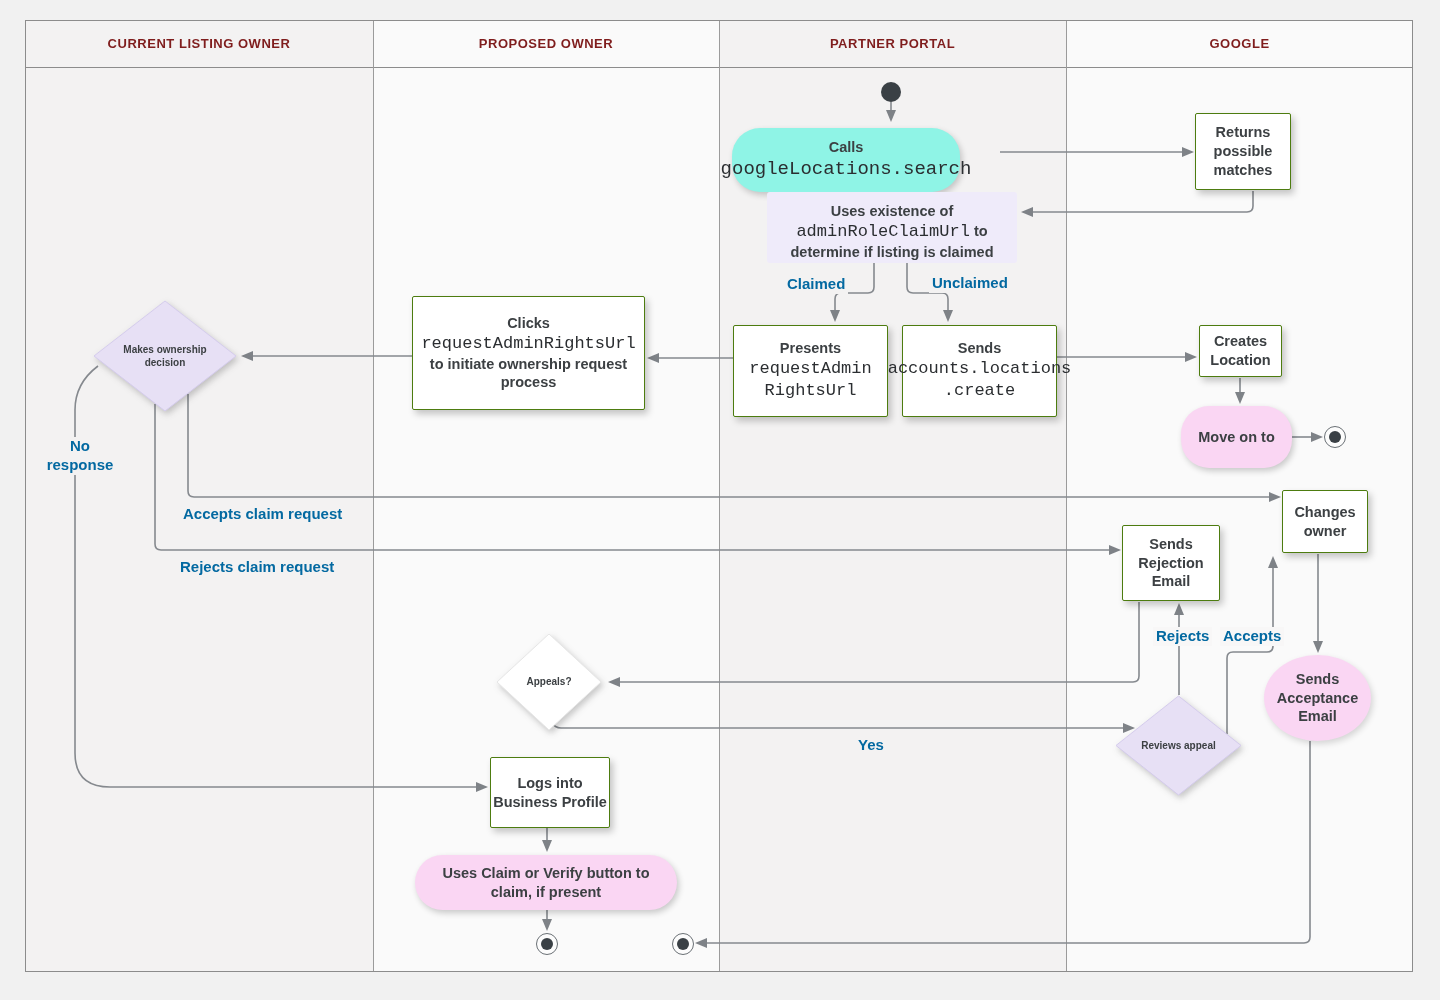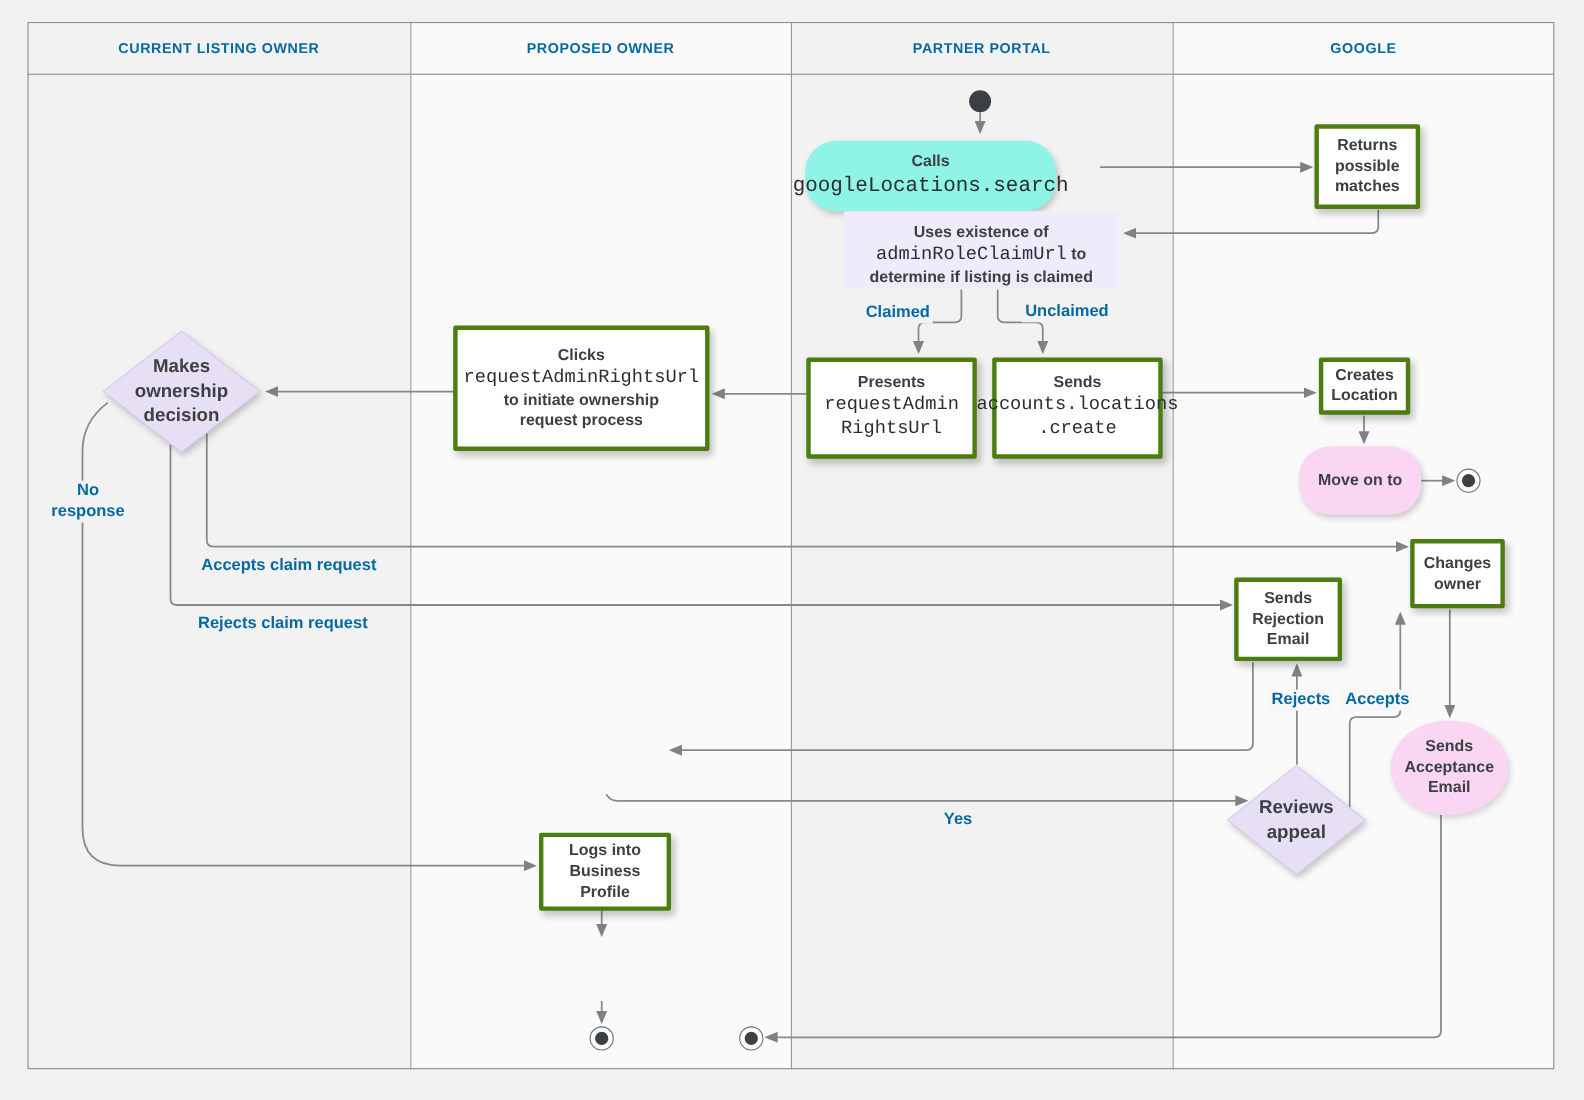--- a/index.html
+++ b/index.html
@@ -5,39 +5,39 @@
   html,body{margin:0;padding:0;background:#F1F1F1;}
   .page{position:relative;width:1440px;height:1000px;overflow:hidden;
         font-family:"Liberation Sans",sans-serif;color:#3C4043;}
   .frame{position:absolute;left:25px;top:20px;width:1388px;height:952px;
          border:1px solid #8C8C8C;box-sizing:border-box;background:#F3F2F2;}
   .lane{position:absolute;top:20px;height:952px;}
   .lane.alt{background:#FAFAFA;}
   .lane.base{background:#F3F2F2;}
   .vdiv{position:absolute;top:20px;height:952px;width:1px;background:#9B9B9B;}
   .hcell{position:absolute;top:20px;height:47px;display:flex;align-items:center;justify-content:center;
-         font-size:13px;font-weight:bold;letter-spacing:.04em;color:#0369a1;box-sizing:border-box;}
+         font-size:13px;font-weight:bold;letter-spacing:.04em;color:#7f1d1d;box-sizing:border-box;}
   .hline{position:absolute;left:25px;top:67px;width:1388px;height:1px;background:#8C8C8C;}
   svg.edges{position:absolute;left:0;top:0;width:1440px;height:1000px;pointer-events:none;}
   .node{position:absolute;box-sizing:border-box;display:flex;flex-direction:column;
         align-items:center;justify-content:center;text-align:center;
         font-size:14.5px;font-weight:bold;line-height:1.3;}
-  .box{background:#FFFFFF;border:4px solid #4d7c0f;border-radius:2px;
+  .box{background:#FFFFFF;border:1px solid #4d7c0f;border-radius:2px;
        box-shadow:3px 4px 7px rgba(0,0,0,0.22);}
   .pill{border-radius:28px;box-shadow:2px 3px 6px rgba(0,0,0,0.2);}
   .teal{background:#8FF4E6;}
   .pinkbg{background:#FAD6F3;}
   .lav{background:#EFEBFA;border-radius:3px;}
   .ellipse{background:#FAD6F3;border-radius:50%;box-shadow:2px 3px 6px rgba(0,0,0,0.15);}
   .code{font-family:"Liberation Mono",monospace;font-weight:400;font-size:17px;color:#2B2E31;}
   .blk{display:block;}
   .diamond{position:absolute;}
   .diamond svg{position:absolute;left:0;top:0;filter:drop-shadow(2px 3px 3px rgba(40,40,40,0.25));}
   .dtext{position:absolute;inset:0;display:flex;align-items:center;justify-content:center;
-         text-align:center;font-size:17px;font-weight:bold;line-height:1.35;padding:0 18px;}
+         text-align:center;font-size:10px;font-weight:bold;line-height:1.35;padding:0 18px;}
   .edge-label{position:absolute;font-size:15px;font-weight:bold;color:#0369a1;
               white-space:nowrap;background:#F3F2F2;padding:0 3px;line-height:1.25;}
   .edge-label.center{text-align:center;white-space:normal;}
   .edge-label.lane4{background:#F8F7F7;}
   .startdot{position:absolute;width:20px;height:20px;border-radius:50%;background:#3A4045;}
   .endnode{position:absolute;width:22px;height:22px;border-radius:50%;
            border:1.5px solid #6A7075;background:#FCFCFC;box-sizing:border-box;
            display:flex;align-items:center;justify-content:center;}
   .endnode .dot{width:12px;height:12px;border-radius:50%;background:#3A4045;}
 </style>
@@ -158,32 +158,41 @@
   </div>
 
   <div class="node box" style="left:1122px;top:525px;width:98px;height:76px;">
     <span>Sends Rejection Email</span>
   </div>
 
   <div class="node ellipse" style="left:1264px;top:655px;width:107px;height:86px;padding:0 6px;">
     <span>Sends Acceptance Email</span>
   </div>
 
+  <div class="diamond" style="left:496px;top:633px;width:106px;height:98px;">
+    <svg width="106" height="98" viewBox="0 0 106 98">
+      <polygon points="53,1 105,49 53,97 1,49" fill="#FFFFFF" stroke="#E6E6E6" stroke-width="1"></polygon>
+    </svg>
+    <div class="dtext">Appeals?</div>
+  </div>
 
   <div class="diamond" style="left:1115px;top:695px;width:127px;height:101px;">
     <svg width="127" height="101" viewBox="0 0 127 101">
       <polygon points="63.5,1 126,50.5 63.5,100 1,50.5" fill="#E7E0F5" stroke="#D4CBEC" stroke-width="1"></polygon>
     </svg>
     <div class="dtext">Reviews appeal</div>
   </div>
 
   <div class="node box" style="left:490px;top:757px;width:120px;height:71px;">
     <span>Logs into Business Profile</span>
   </div>
 
+  <div class="node pill pinkbg" style="left:415px;top:855px;width:262px;height:55px;padding:0 18px;">
+    <span>Uses Claim or Verify button to claim, if present</span>
+  </div>
 
   <div class="edge-label" style="left:784px;top:275px;">Claimed</div>
   <div class="edge-label" style="left:929px;top:274px;">Unclaimed</div>
   <div class="edge-label center" style="left:33px;top:437px;width:88px;">No response</div>
   <div class="edge-label" style="left:180px;top:505px;">Accepts claim request</div>
   <div class="edge-label" style="left:177px;top:558px;">Rejects claim request</div>
   <div class="edge-label" style="left:855px;top:736px;">Yes</div>
   <div class="edge-label lane4" style="left:1153px;top:627px;">Rejects</div>
   <div class="edge-label lane4" style="left:1220px;top:627px;">Accepts</div>
 

